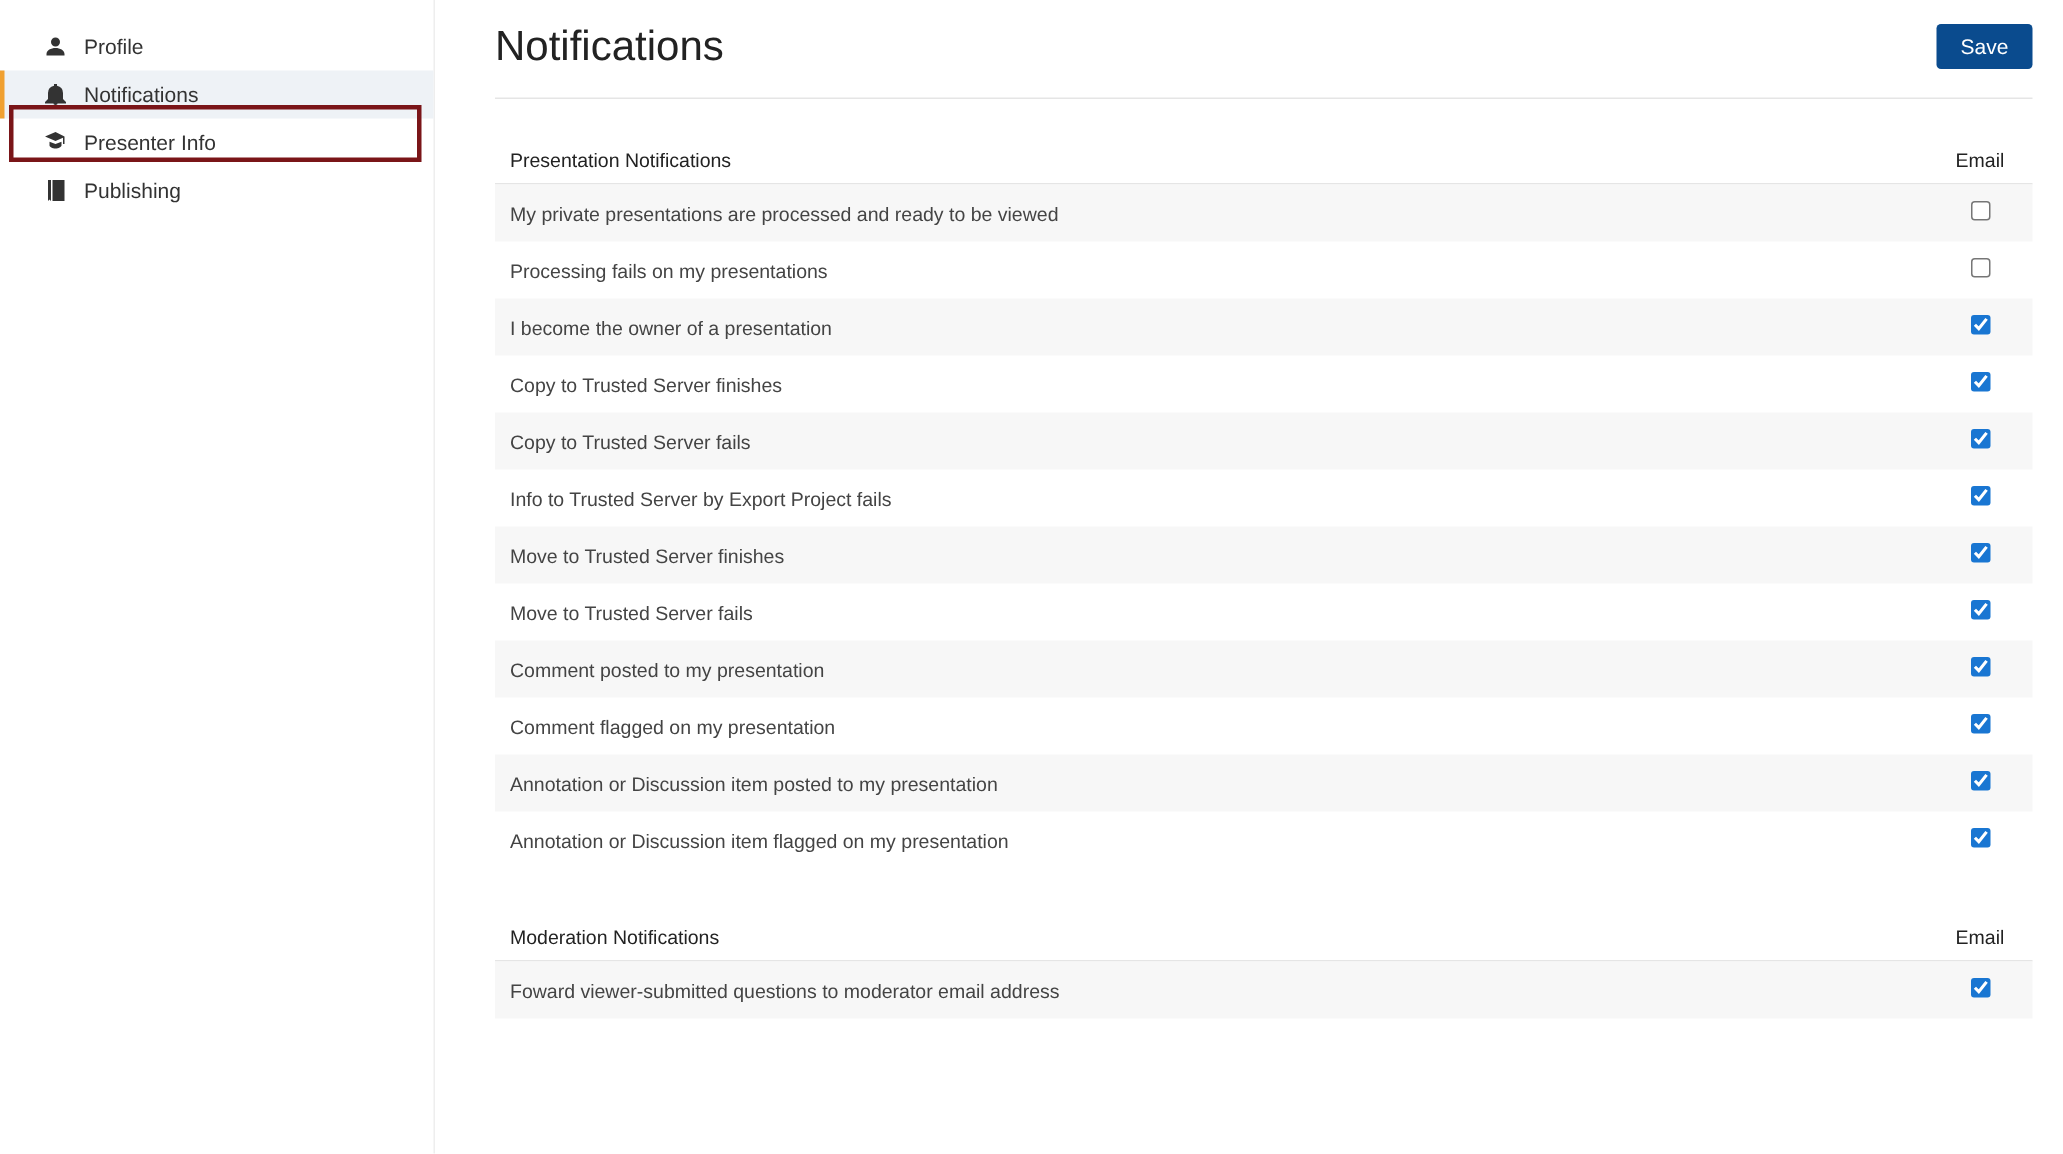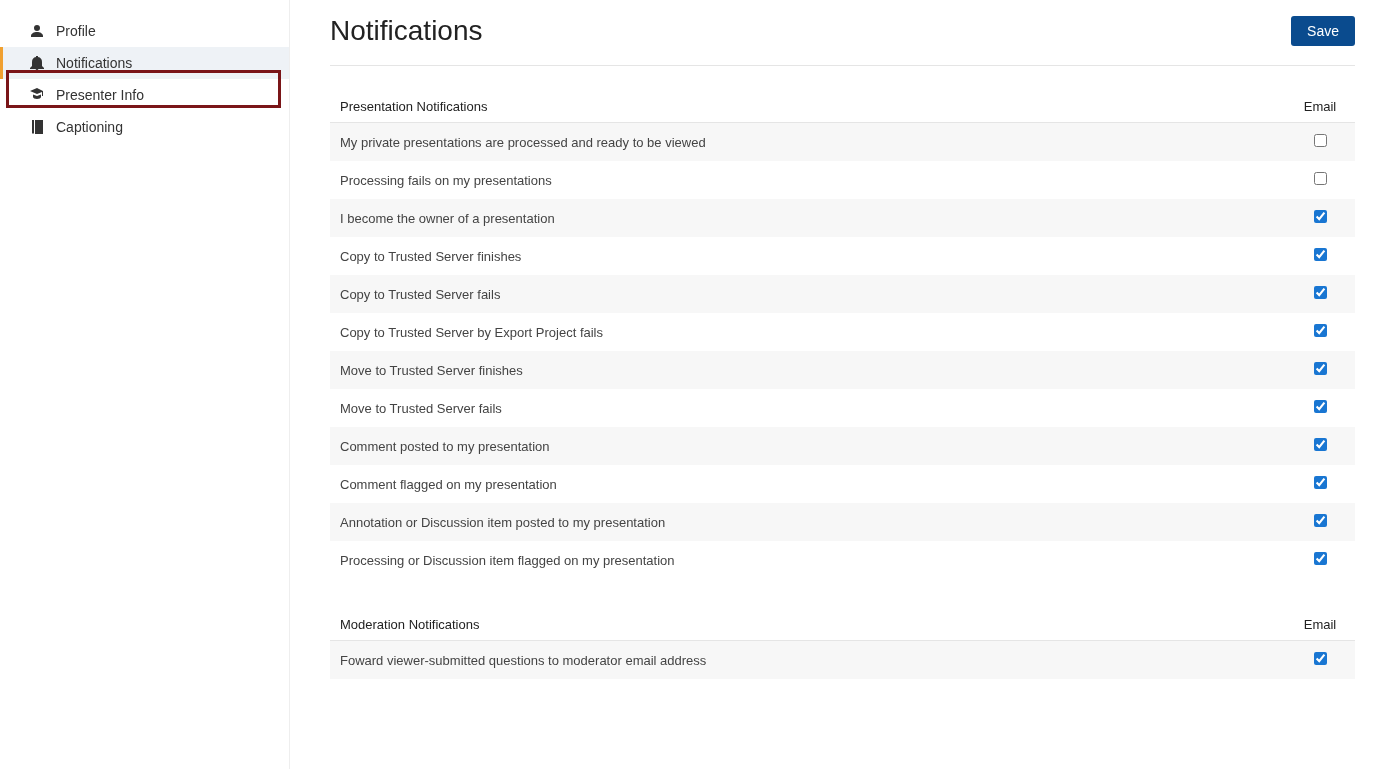--- a/index.html
+++ b/index.html
@@ -131,21 +131,21 @@
           </svg>
         </span>
         <span>Presenter Info</span>
       </li>
       <li class="nav-item">
         <span class="icon">
           <svg class="icon-svg" viewBox="0 0 14 14">
             <path d="M2 0v14l1-1 1 1V0H2zm3 0v14h8V0H5z"></path>
           </svg>
         </span>
-        <span>Captioning</span>
+        <span>Publishing</span>
       </li>
     </ul>
   <div class="highlight-box"></div>
 </div>
 
 <div class="main">
   <div class="page-header">
     <h1 class="page-title">Notifications</h1>
     <button class="save-btn">Save</button>
   </div>
@@ -170,21 +170,21 @@
         </div>
         <div class="row">
           <div class="row-label">Copy to Trusted Server finishes</div>
           <div class="row-check"><input type="checkbox" checked="" style=""></div>
         </div>
         <div class="row">
           <div class="row-label">Copy to Trusted Server fails</div>
           <div class="row-check"><input type="checkbox" checked="" style=""></div>
         </div>
         <div class="row">
-          <div class="row-label">Copy to Trusted Server by Export Project fails</div>
+          <div class="row-label">Info to Trusted Server by Export Project fails</div>
           <div class="row-check"><input type="checkbox" checked="" style=""></div>
         </div>
         <div class="row">
           <div class="row-label">Move to Trusted Server finishes</div>
           <div class="row-check"><input type="checkbox" checked="" style=""></div>
         </div>
         <div class="row">
           <div class="row-label">Move to Trusted Server fails</div>
           <div class="row-check"><input type="checkbox" checked="" style=""></div>
         </div>
@@ -194,21 +194,21 @@
         </div>
         <div class="row">
           <div class="row-label">Comment flagged on my presentation</div>
           <div class="row-check"><input type="checkbox" checked="" style=""></div>
         </div>
         <div class="row">
           <div class="row-label">Annotation or Discussion item posted to my presentation</div>
           <div class="row-check"><input type="checkbox" checked="" style=""></div>
         </div>
         <div class="row">
-          <div class="row-label">Processing or Discussion item flagged on my presentation</div>
+          <div class="row-label">Annotation or Discussion item flagged on my presentation</div>
           <div class="row-check"><input type="checkbox" checked="" style=""></div>
         </div>
       </div>
       <div class="section">
         <div class="section-head">
           <span>Moderation Notifications</span>
           <span style="width: 50px; text-align: center;">Email</span>
         </div>
         <div class="row">
           <div class="row-label">Foward viewer-submitted questions to moderator email address</div>

